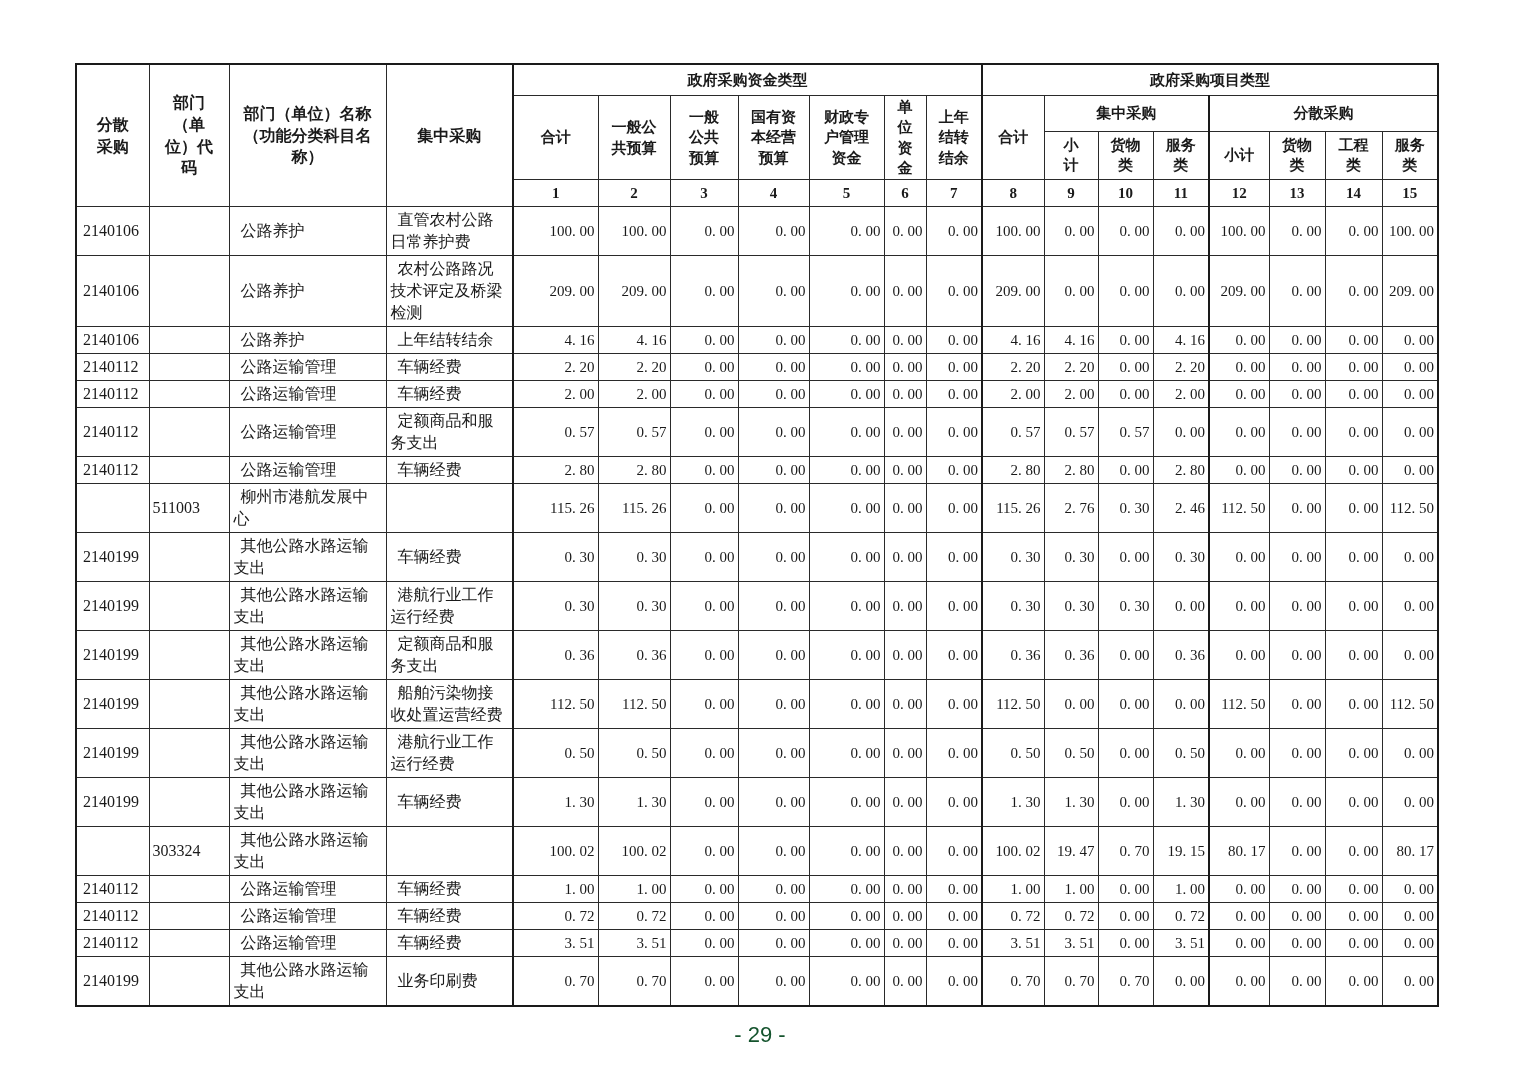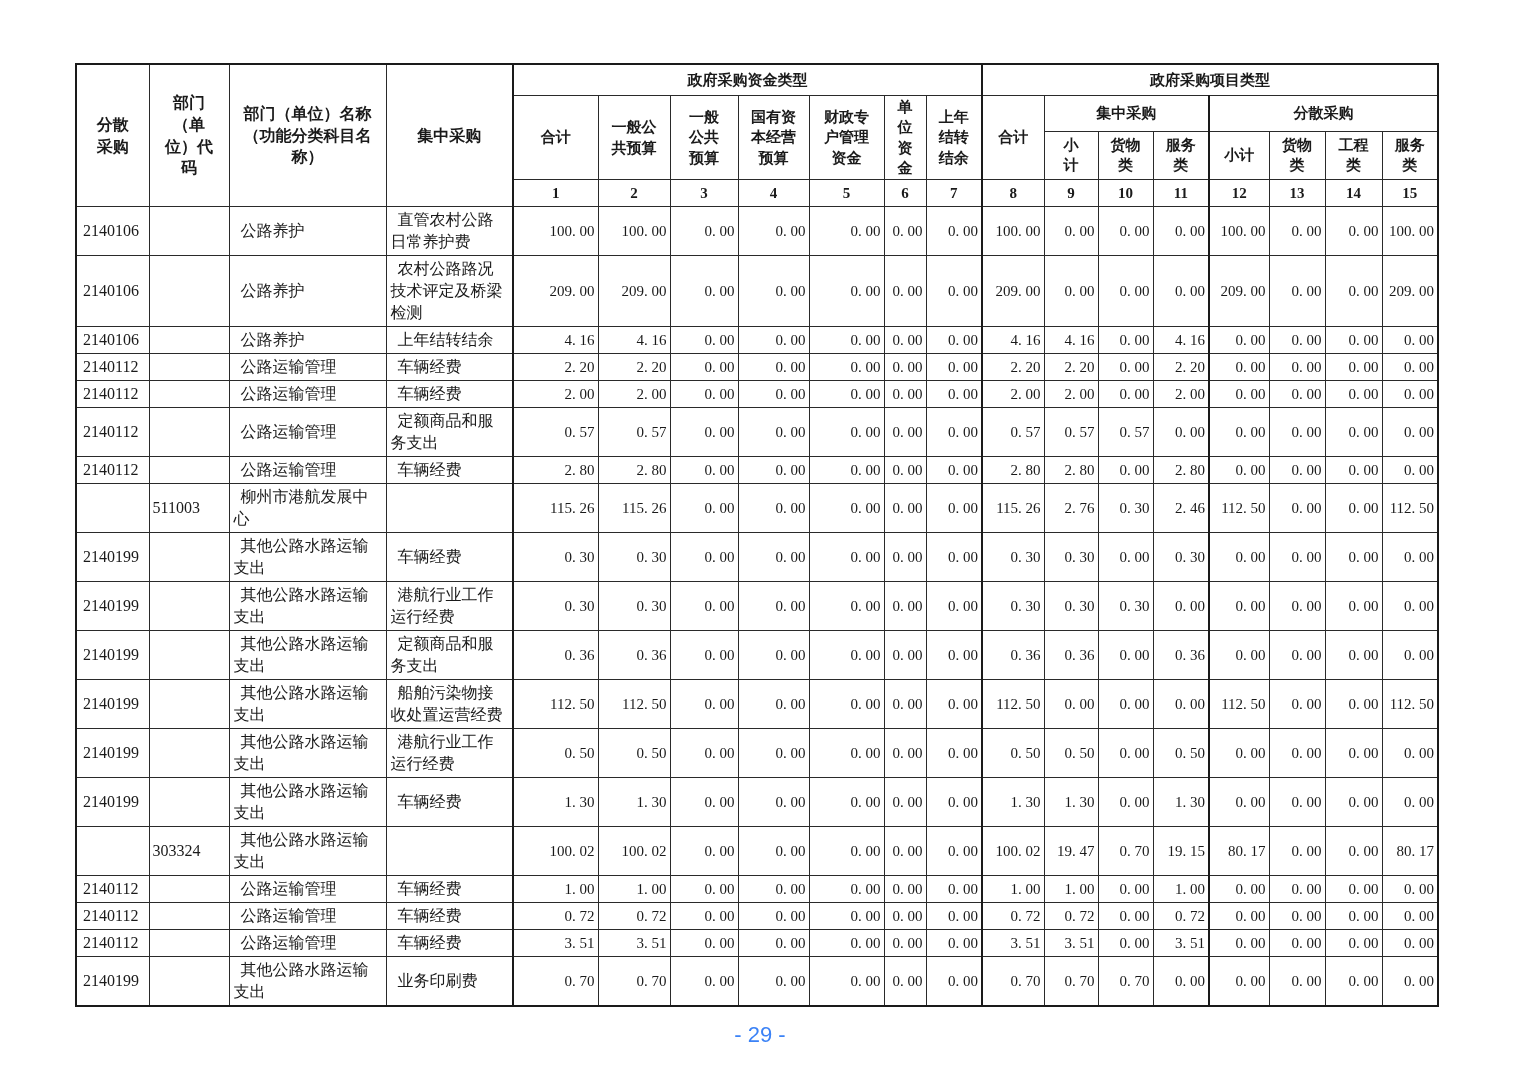--- a/index.html
+++ b/index.html
@@ -18,21 +18,21 @@
   th.pad-wide{padding:1px 9px;}
   th.pre{white-space:pre-line;}
   .budget td{font-size:15px;vertical-align:middle;line-height:22px;padding:2px 3px;}
   td.txt{font-size:16px;text-align:left;}
   td.code{padding-left:6px;font-family:Liberation Serif, serif;}
   td.center{text-align:left;}
   td.indent{text-indent:7px;padding-left:4px;padding-right:4px;}
   td.num{text-align:right;padding-right:3px;font-size:15px;}
   .gsep{border-left:2px solid #1a1a1a !important;}
   .footer{position:absolute;left:0;top:1022px;width:100%;text-align:center;
-        font-family:"Liberation Sans","DejaVu Sans",sans-serif;font-size:22px;color:#3b82f6;}
+        font-family:"Liberation Sans","DejaVu Sans",sans-serif;font-size:22px;color:#14532d;}
 </style>
 </head>
 <body>
 
 <div class="page">
 
   <table class="budget">
     <colgroup>
       <col style="width:73px">
         <col style="width:80px">

